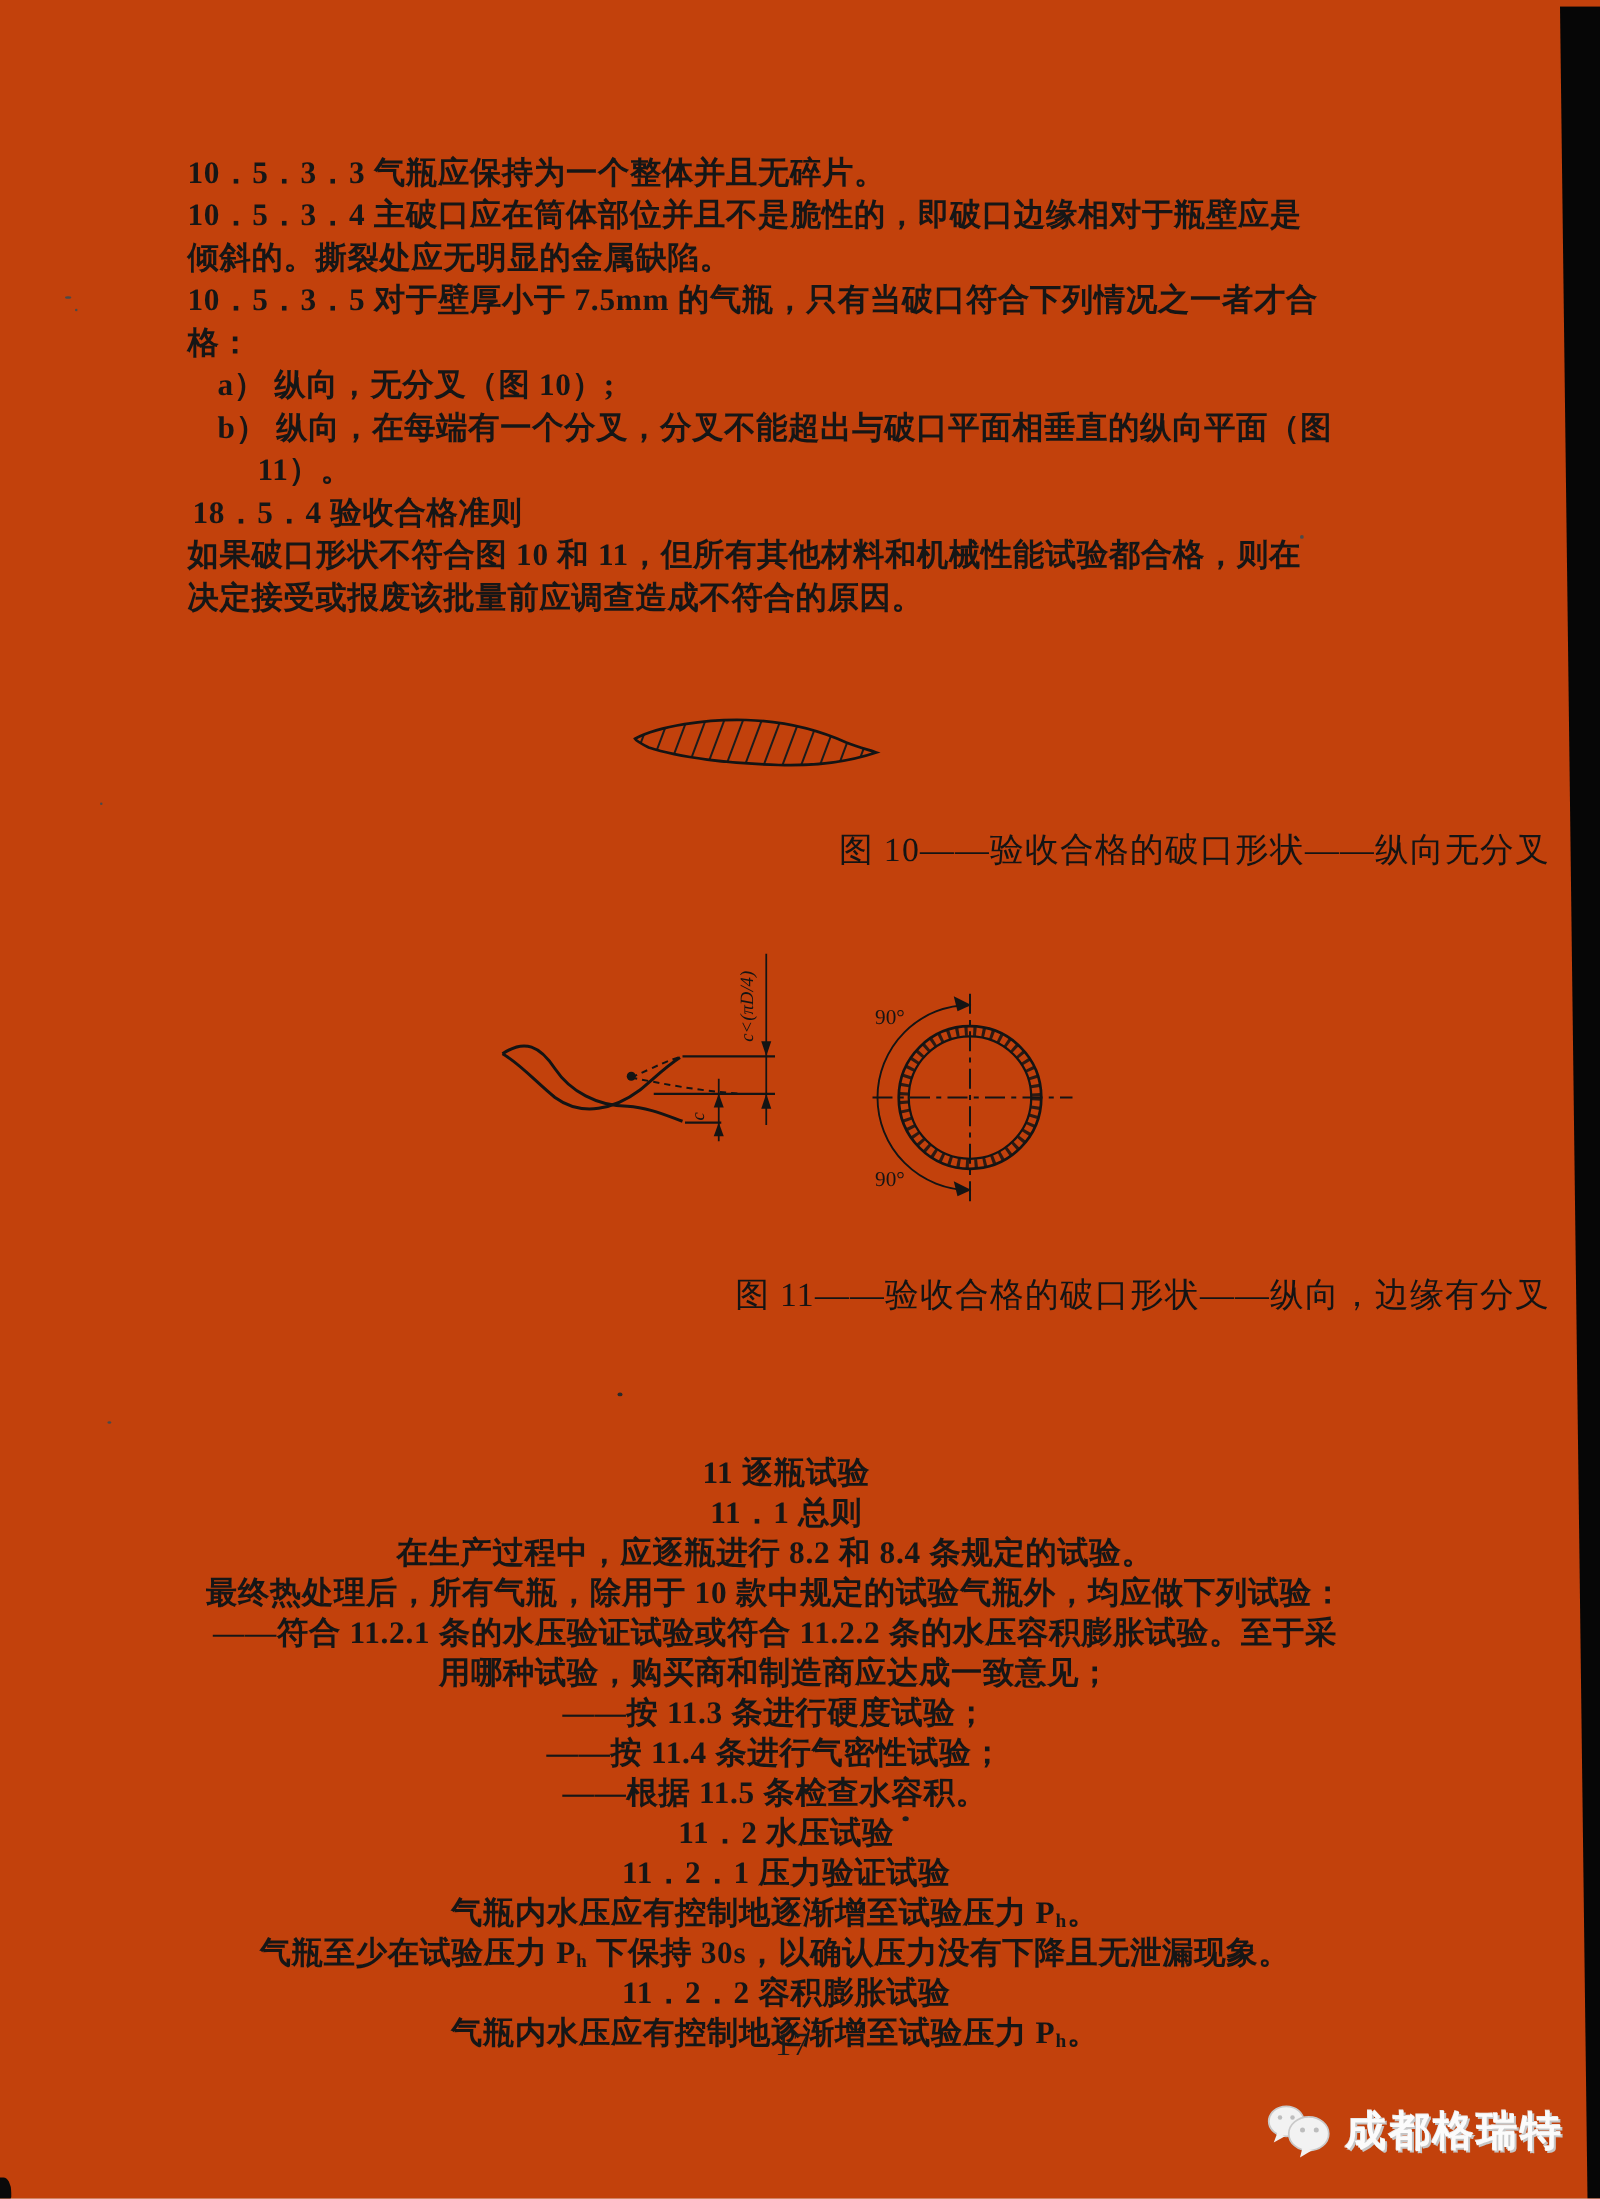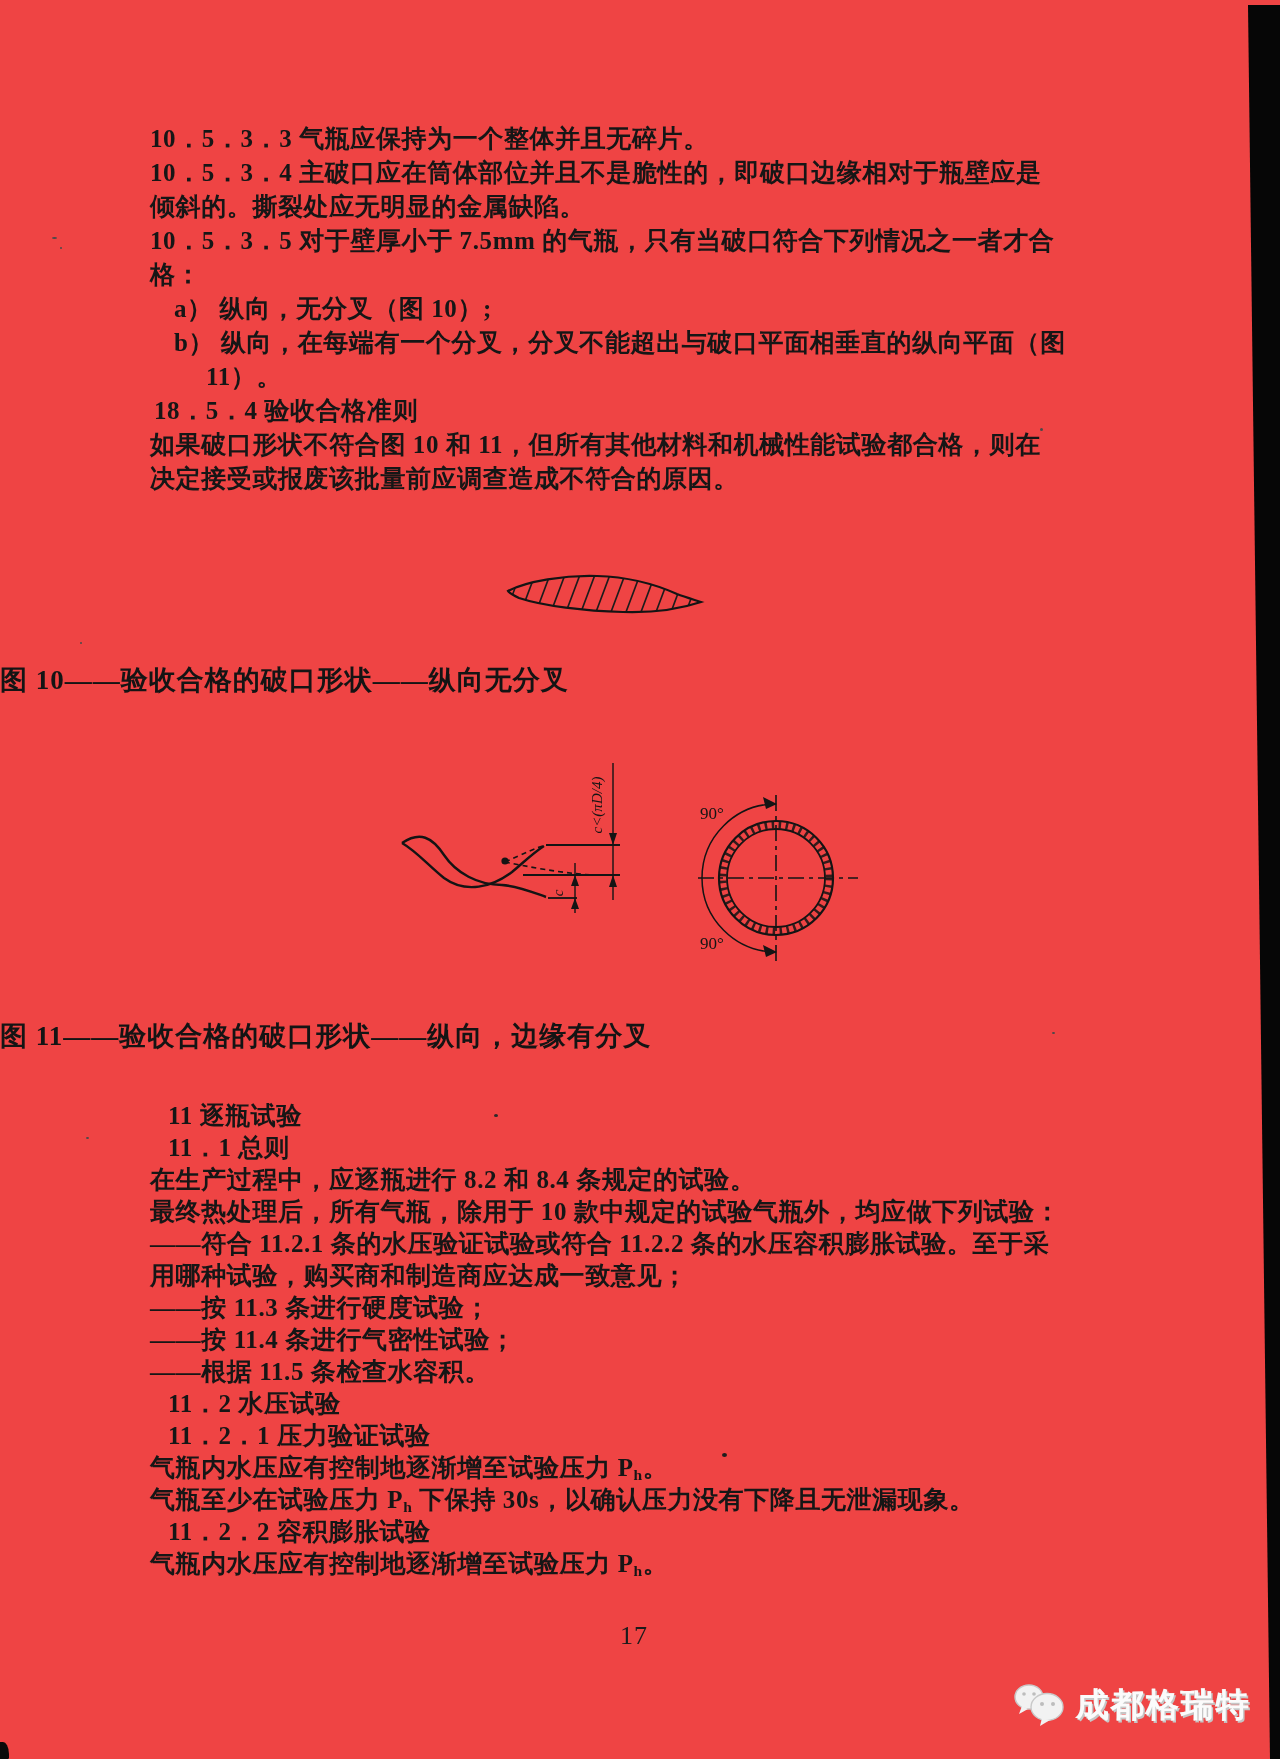--- a/index.html
+++ b/index.html
@@ -1,41 +1,41 @@
 <!DOCTYPE html>
 <html><head>
 <meta charset="utf-8">
 <style>
   html,body{margin:0;padding:0;background:#e9e9e9;}
   .page{
     position:relative;
     width:1280px;height:1759px;
     margin:0 auto;
-    background:#ef4444;
+    background:#c2410c;
     overflow:hidden;
     font-family:"Liberation Serif","DejaVu Serif",serif;
     color:#161616;
   }
   
   .tblock{position:absolute;left:150px;width:940px;}
   .tblock .tline{
     white-space:nowrap;
     font-size:25px;
     font-weight:600;
     letter-spacing:0.6px;
     color:#161616;
   }
   #block1 .tline{height:34px;line-height:34px;}
   #block2 .tline{height:32px;line-height:32px;}
   sub{font-size:0.62em;vertical-align:-0.25em;}
   
   .figcaption{
     position:absolute;left:0;width:1240px;
-    text-align:left;
-    font-size:27px;font-weight:700;
+    text-align:right;
+    font-size:27px;font-weight:400;
     letter-spacing:1px;
     color:#141414;
   }
   
   .figsvg{position:absolute;}
   
   .pagenum{
     position:absolute;top:1621px;left:0;width:1268px;
     text-align:center;
     font-size:26px;color:#1b1b1b;letter-spacing:1px;
@@ -154,21 +154,21 @@
     <g fill="#141414" stroke="none">
       <polygon points="397,59 383,52 386,64"></polygon>
       <polygon points="397,207 383,200 386,212"></polygon>
     </g>
     <text x="320" y="74" font-size="17" fill="#141414">90°</text>
     <text x="320" y="204" font-size="17" fill="#141414">90°</text>
   </svg>
 
   <div class="figcaption" style="top:1018px;">图 11——验收合格的破口形状——纵向，边缘有分叉</div>
 
-  <div id="block2" class="tblock" style="top:1100px;">
+  <div id="block2" class="tblock" style="top:1163px;text-align:center;">
       <div class="tline" style="padding-left: 18px;">11  逐瓶试验</div>
       <div class="tline" style="padding-left: 18px;">11．1 总则</div>
       <div class="tline">在生产过程中，应逐瓶进行 8.2 和 8.4 条规定的试验。</div>
       <div class="tline">最终热处理后，所有气瓶，除用于 10 款中规定的试验气瓶外，均应做下列试验：</div>
       <div class="tline">——符合 11.2.1 条的水压验证试验或符合 11.2.2 条的水压容积膨胀试验。至于采</div>
       <div class="tline">用哪种试验，购买商和制造商应达成一致意见；</div>
       <div class="tline">——按 11.3 条进行硬度试验；</div>
       <div class="tline">——按 11.4 条进行气密性试验；</div>
       <div class="tline">——根据 11.5 条检查水容积。</div>
       <div class="tline" style="padding-left: 18px;">11．2  水压试验</div>

